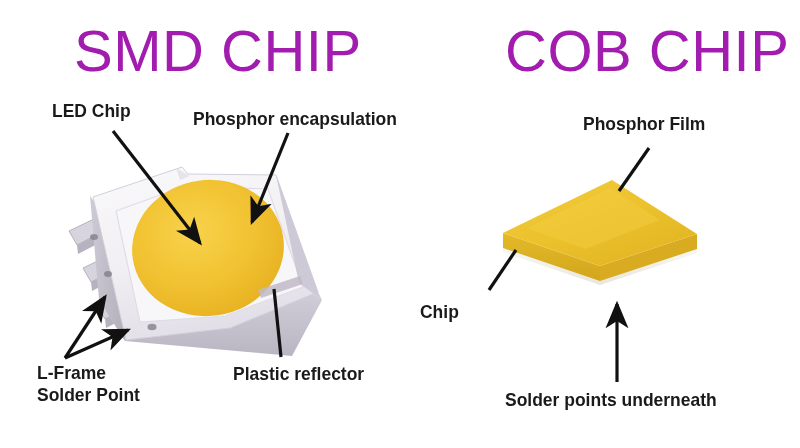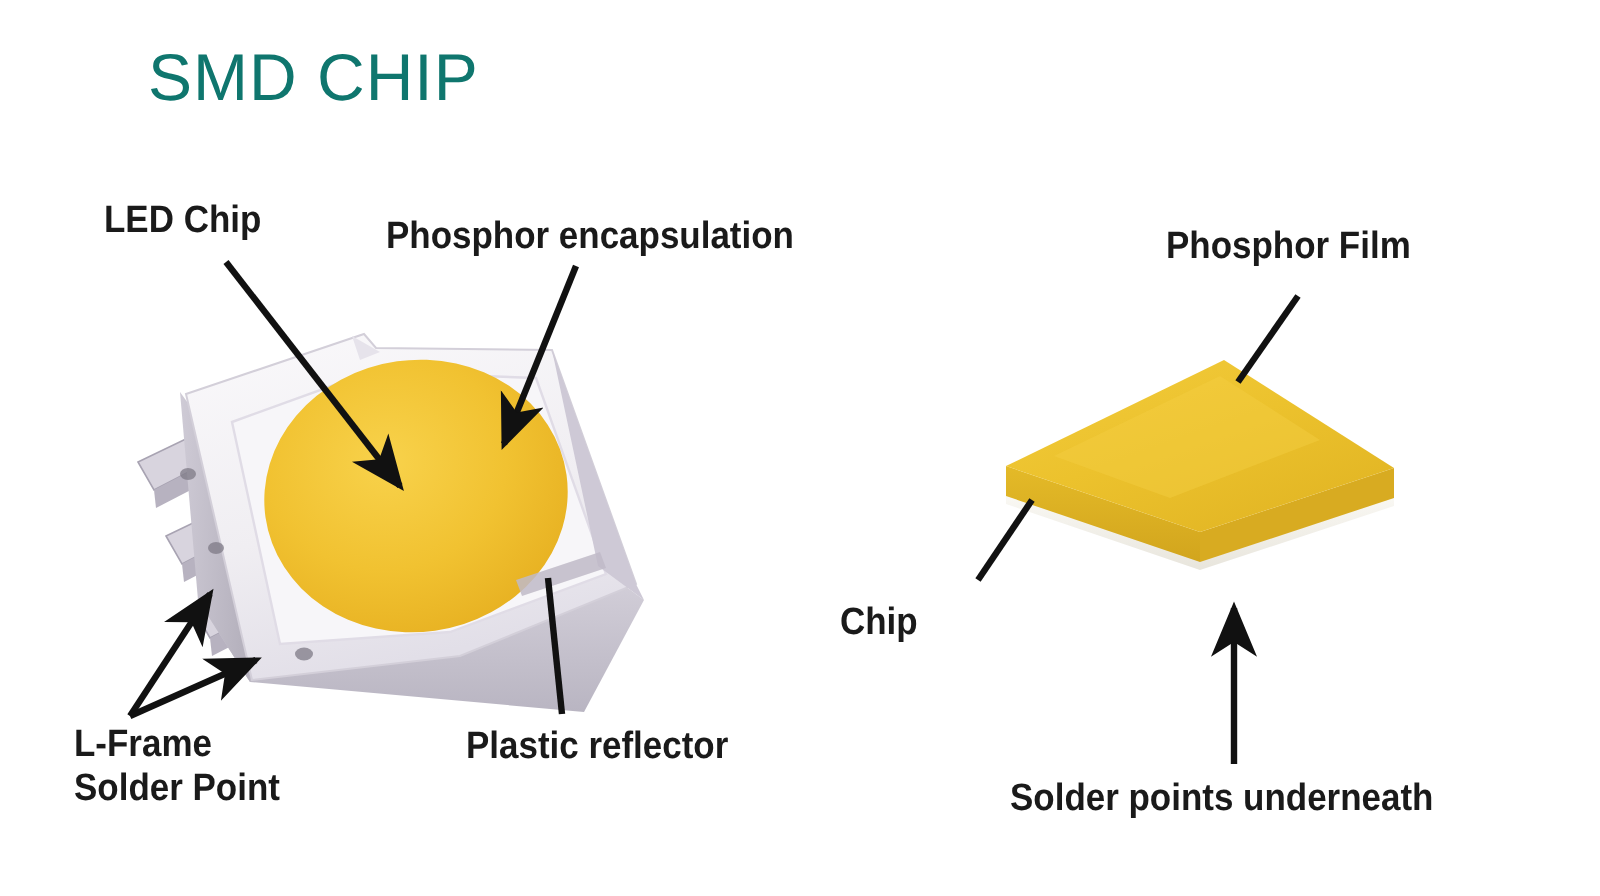--- a/index.html
+++ b/index.html
@@ -12,23 +12,23 @@
     width: 800px;
     height: 448px;
     background: #ffffff;
     overflow: hidden;
     font-family: "Liberation Sans", sans-serif;
   }
   .title {
     position: absolute;
     font-family: "Liberation Sans", sans-serif;
     font-weight: 400;
-    font-size: 33px;
+    font-size: 58px;
     letter-spacing: 0.5px;
-    color: #0f766e;
+    color: #a21caf;
     white-space: nowrap;
     line-height: 1;
   }
   #title-smd { left: 74px; top: 22px; }
   #title-cob { left: 505px; top: 22px; }
 
   .label {
     position: absolute;
     font-family: "Liberation Sans Narrow", "Liberation Sans", sans-serif;
     font-weight: 700;
@@ -164,20 +164,21 @@
       <line x1="649" y1="148" x2="619" y2="191"></line>
 
       <line x1="489" y1="290" x2="516" y2="250"></line>
 
       <line x1="617" y1="382" x2="617" y2="304" marker-end="url(#arrowHead)"></line>
     </g>
   </svg>
 
   <div class="title" id="title-smd">SMD CHIP</div>
 
+  <div class="title" id="title-cob">COB CHIP</div>
 
   <div class="label" id="label-led-chip">LED Chip</div>
 
   <div class="label" id="label-phosphor-encap">Phosphor encapsulation</div>
 
   <div class="label two-line" id="label-lframe">
     <div>L-Frame</div>
     <div>Solder Point</div>
   </div>
 

